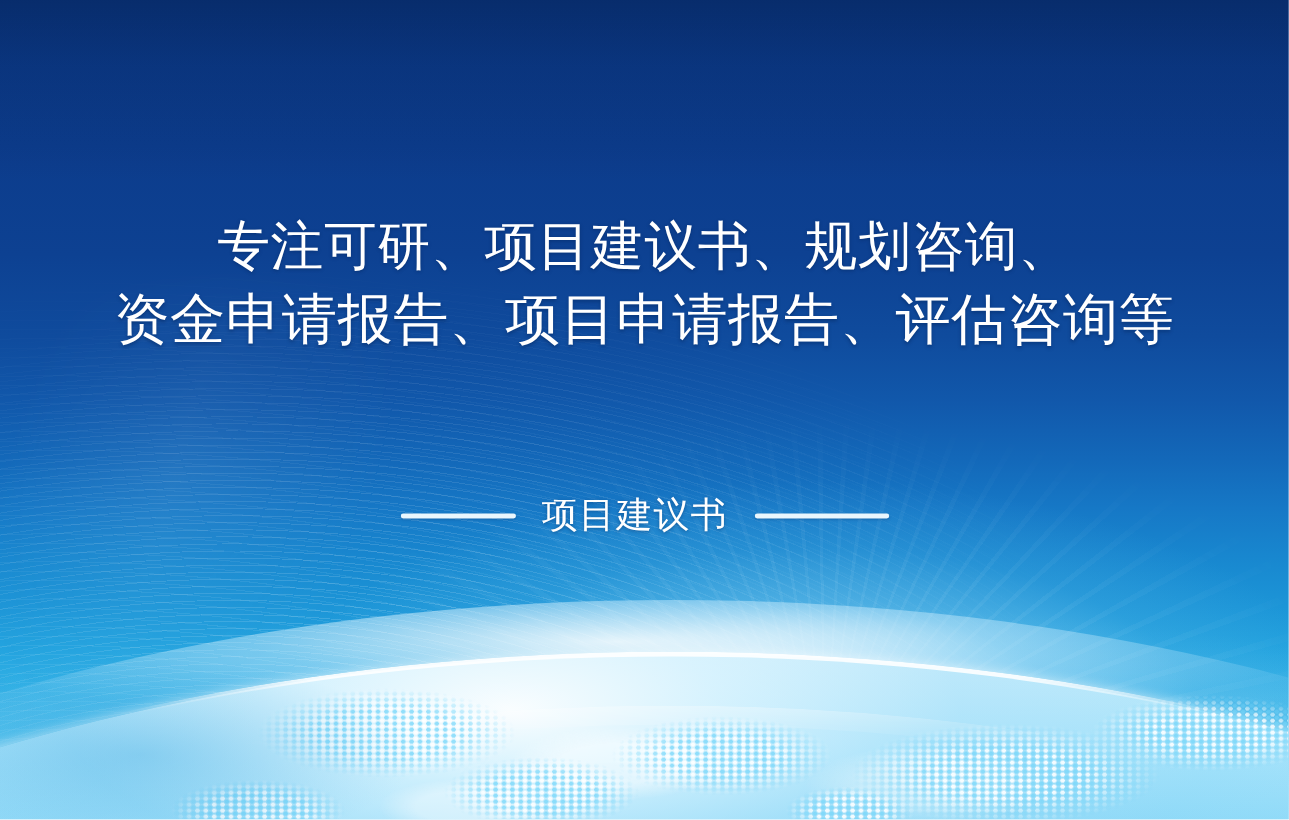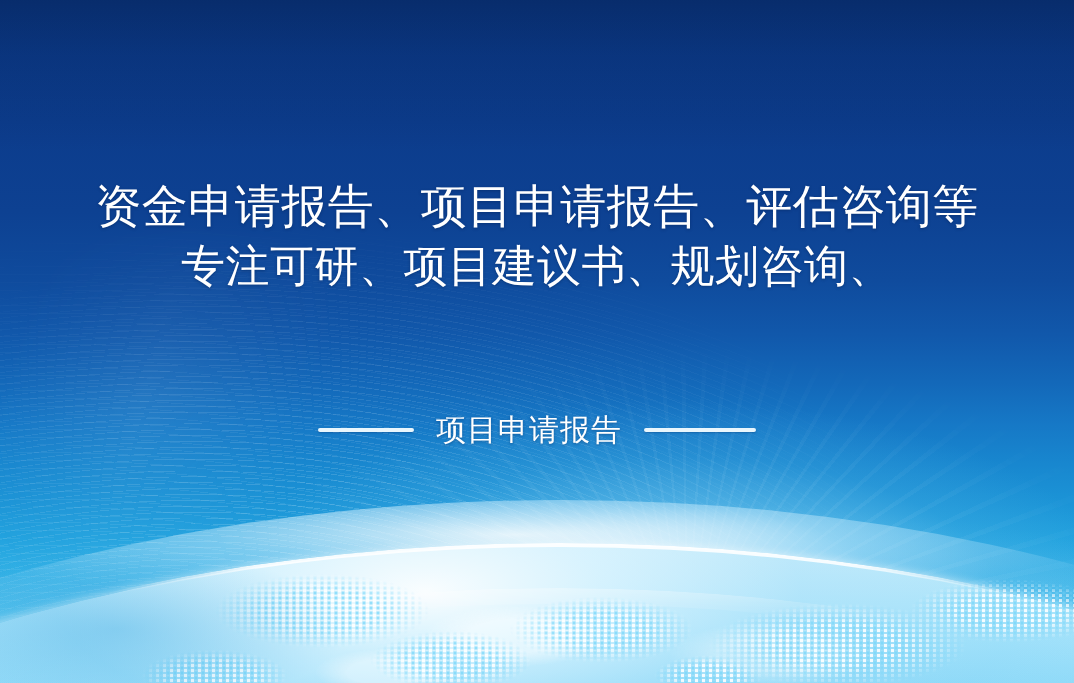--- a/index.html
+++ b/index.html
@@ -341,24 +341,24 @@
     <div class="globe-band"></div>
     <div class="globe-rim"></div>
     <div class="landmass"></div>
     <div class="continents"></div>
     <div class="globe-shadow"></div>
   </div>
 
   <div class="content">
 
     <div class="headline">
+      <span class="line line1">专注可研、项目建议书、规划咨询、</span>
       <span class="line line2">资金申请报告、项目申请报告、评估咨询等</span>
-      <span class="line line1">专注可研、项目建议书、规划咨询、</span>
     </div>
 
     <div class="subtitle-row">
       <span class="rule left"></span>
-      <span class="subtitle">项目申请报告</span>
+      <span class="subtitle">项目建议书</span>
       <span class="rule right"></span>
     </div>
 
   </div>
 </div>
 
 </body></html>

